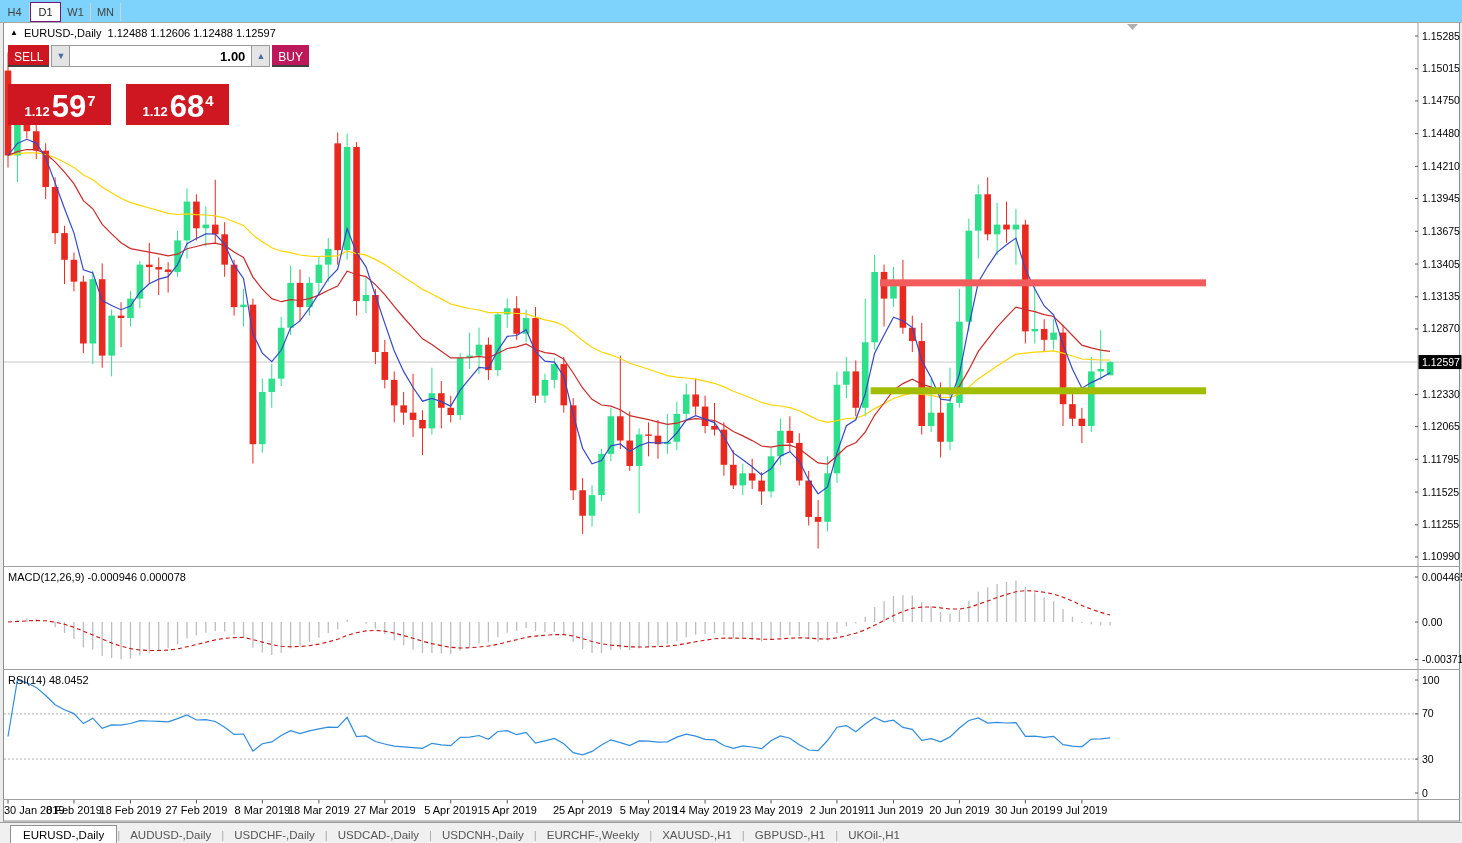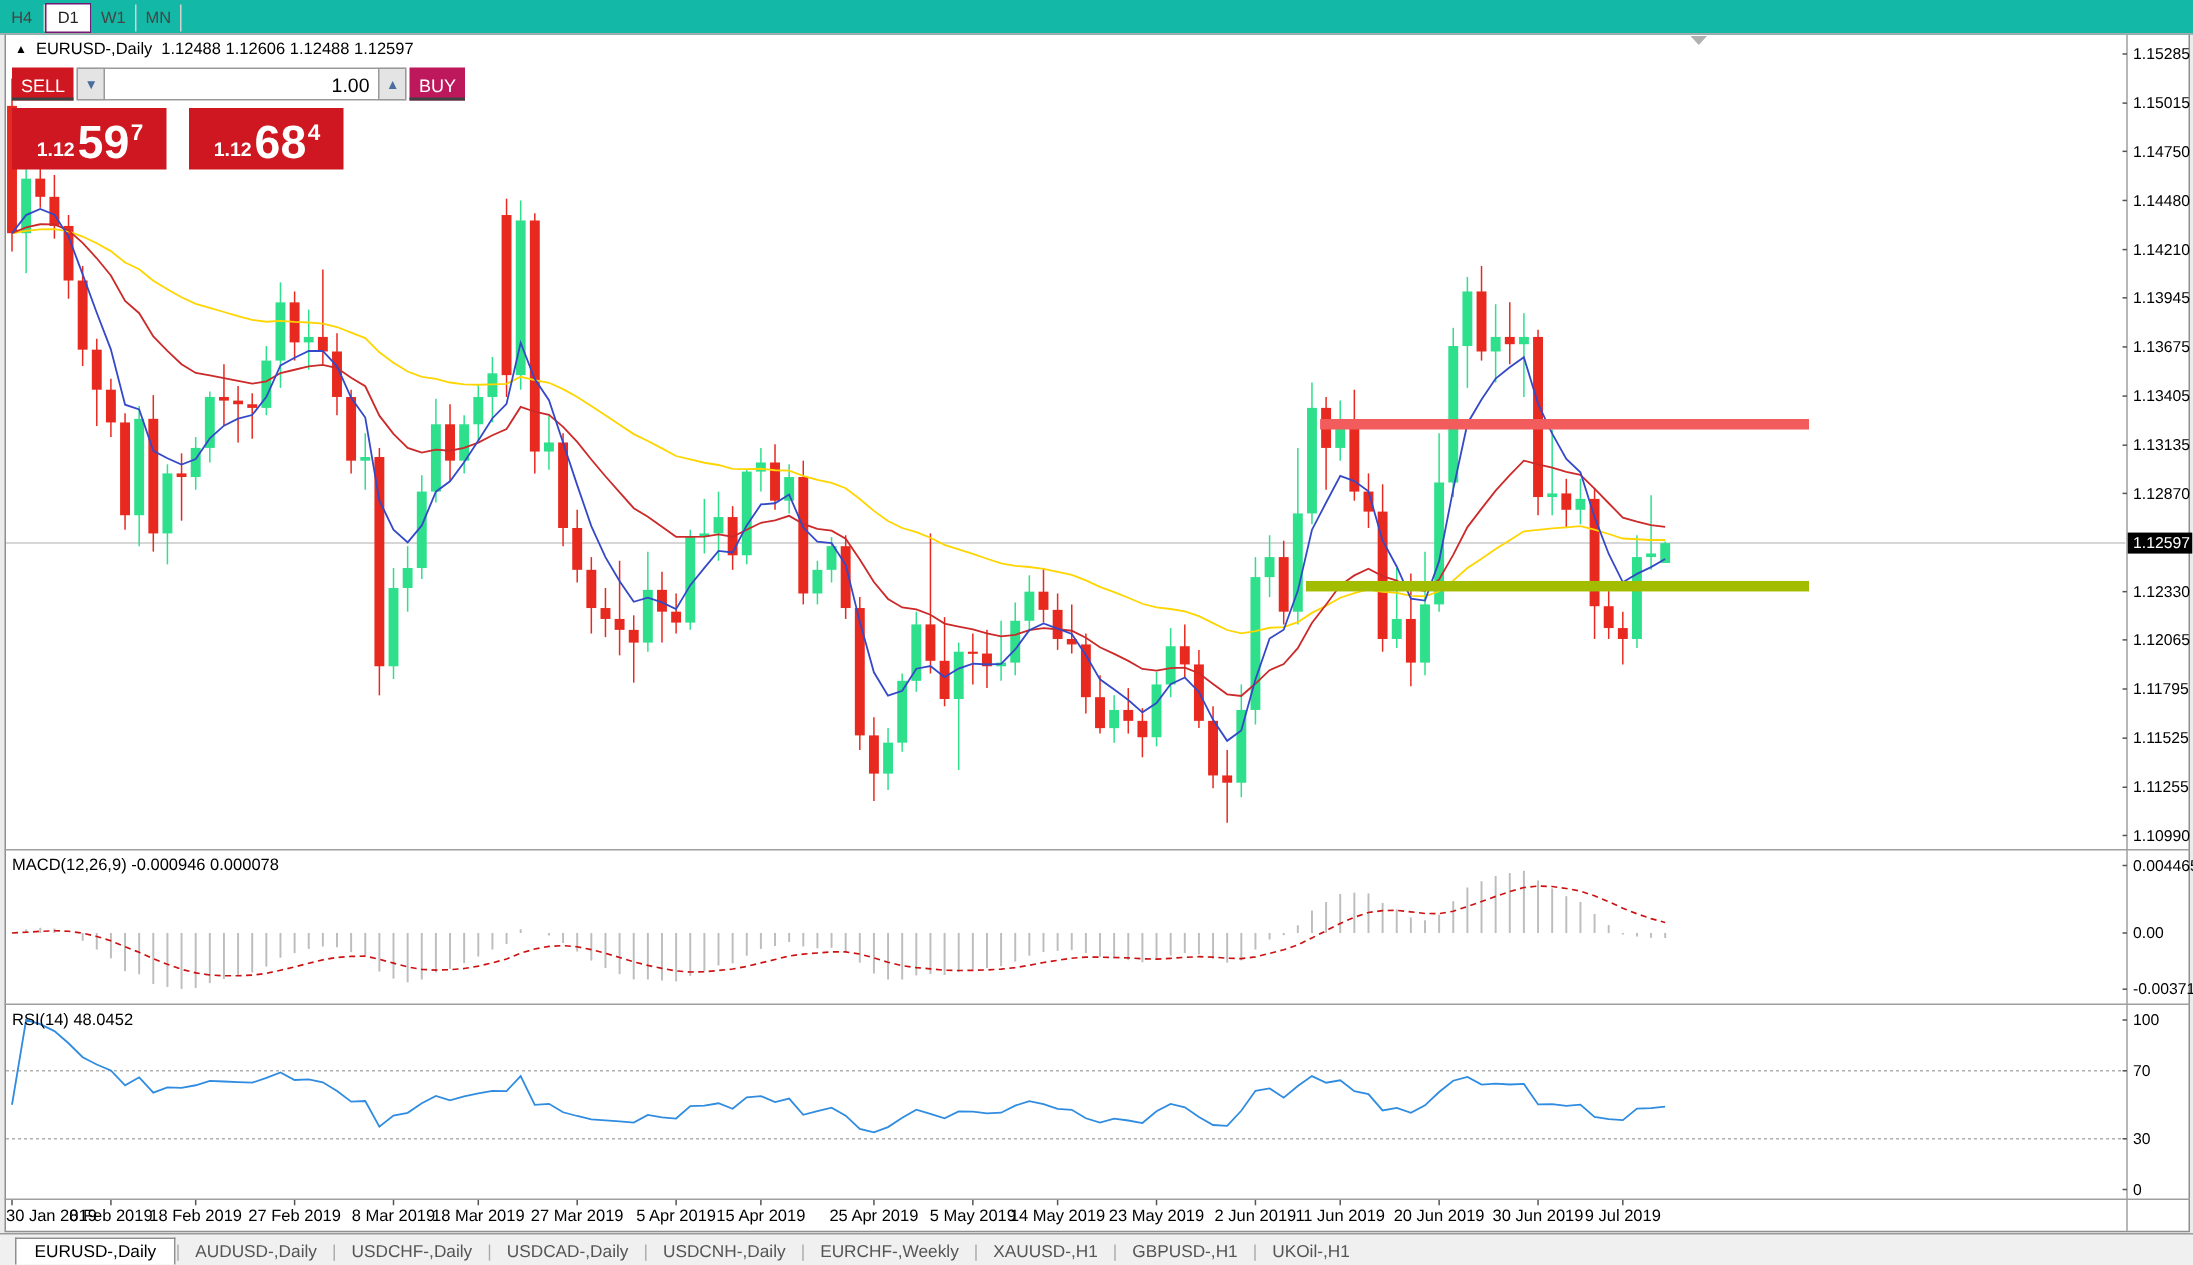--- a/index.html
+++ b/index.html
@@ -2,43 +2,43 @@
 <html><head>
 <meta charset="utf-8">
 <style>
   html,body{margin:0;padding:0;width:1462px;height:843px;background:#ececec;overflow:hidden;
     font-family:"Liberation Sans", sans-serif;-webkit-font-smoothing:antialiased;}
   #app{position:relative;width:1462px;height:843px;}
   svg{position:absolute;left:0;top:0;z-index:1;}
   svg text{font-family:"Liberation Sans", sans-serif;}
 
   
-  .tf-bar{position:absolute;left:0;top:0;width:1462px;height:22px;background:#14b8a6;
+  .tf-bar{position:absolute;left:0;top:0;width:1462px;height:22px;background:#7dd3fc;
     border-bottom:1px solid #a8a8a8;display:flex;align-items:center;z-index:5;}
   .tf-tab{width:29px;height:18px;margin-top:1px;display:flex;align-items:center;justify-content:center;
     font-size:11px;color:#444;border-right:1px solid #d2d2d2;cursor:default;}
   .tf-tab.active{background:#ffffff;border:1px solid #701a75;color:#222;}
 
   
   .ohlc-header{position:absolute;left:10px;top:27px;z-index:4;font-size:11px;color:#000;
     display:flex;align-items:center;gap:6px;white-space:nowrap;}
   .ohlc-header .tri{font-size:8px;line-height:1;color:#000;}
 
   
   .trade-panel{position:absolute;left:8px;top:45px;width:221px;z-index:6;}
   .tp-row1{display:flex;height:22px;}
   .tp-btn{width:59px;height:22px;border:none;color:#fff;font-size:12px;line-height:22px;
     text-align:center;cursor:pointer;border-bottom:2px solid #404040;box-sizing:border-box;}
   .tp-spin{flex:1;display:flex;height:22px;margin:0 2px;}
   .tp-arrow{width:19px;height:22px;background:#e4e4e4;border:1px solid #9a9a9a;box-sizing:border-box;
     font-size:9px;color:#4a6d9e;text-align:center;line-height:20px;cursor:pointer;padding:0;}
   .tp-vol{flex:1;height:22px;border:1px solid #9a9a9a;border-left:none;border-right:none;
     box-sizing:border-box;font-size:13px;text-align:right;padding:0 6px 0 0;outline:none;
-    font-family:"Liberation Sans", sans-serif;}
-  .tp-row2{display:flex;margin-top:5px;gap:15px;}
+    font-family:"Liberation Sans", sans-serif;font-weight:bold;}
+  .tp-row2{display:flex;margin-top:17px;gap:15px;}
   .tp-big{flex:1;height:38px;color:#fff;display:flex;align-items:flex-end;justify-content:center;
     padding-bottom:3px;cursor:pointer;}
   .tp-big .bf{font-size:13px;font-weight:bold;margin:0 2px 3px 0;}
   .tp-big .pips{font-size:31px;font-weight:bold;line-height:30px;}
   .tp-big .pipette{font-size:15px;font-weight:bold;position:relative;top:-13px;left:1px;}
 
   .panel-label{position:absolute;z-index:4;font-size:11px;color:#000;white-space:nowrap;}
 
   
   .sym-bar{position:absolute;left:0;top:822px;width:1462px;height:21px;background:#f0f0f0;

